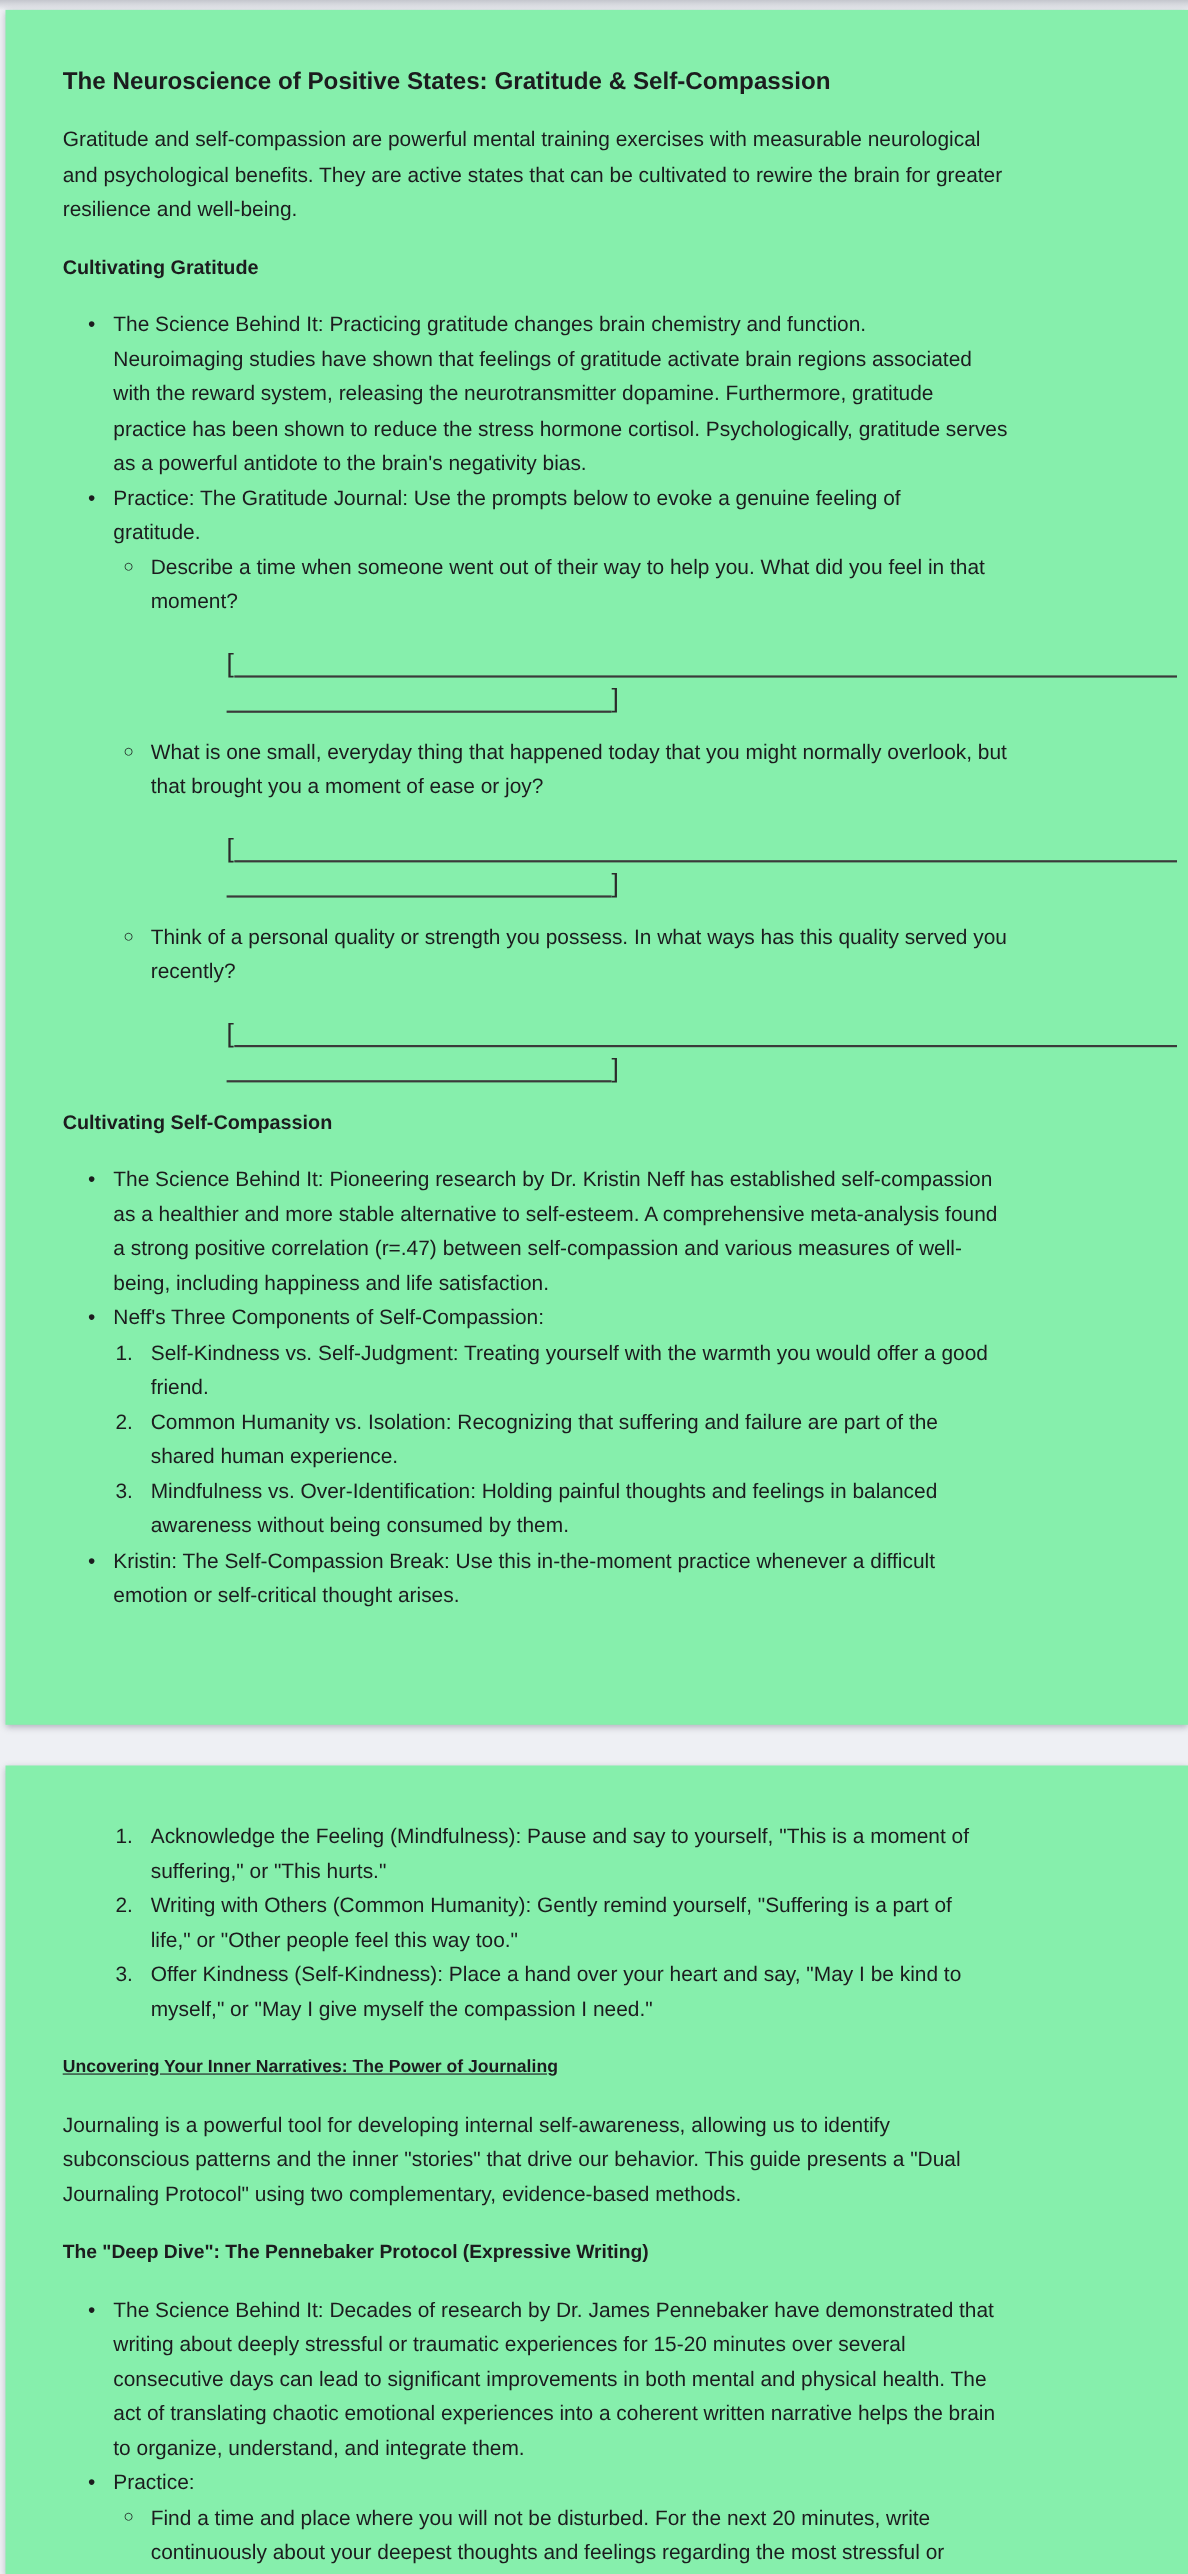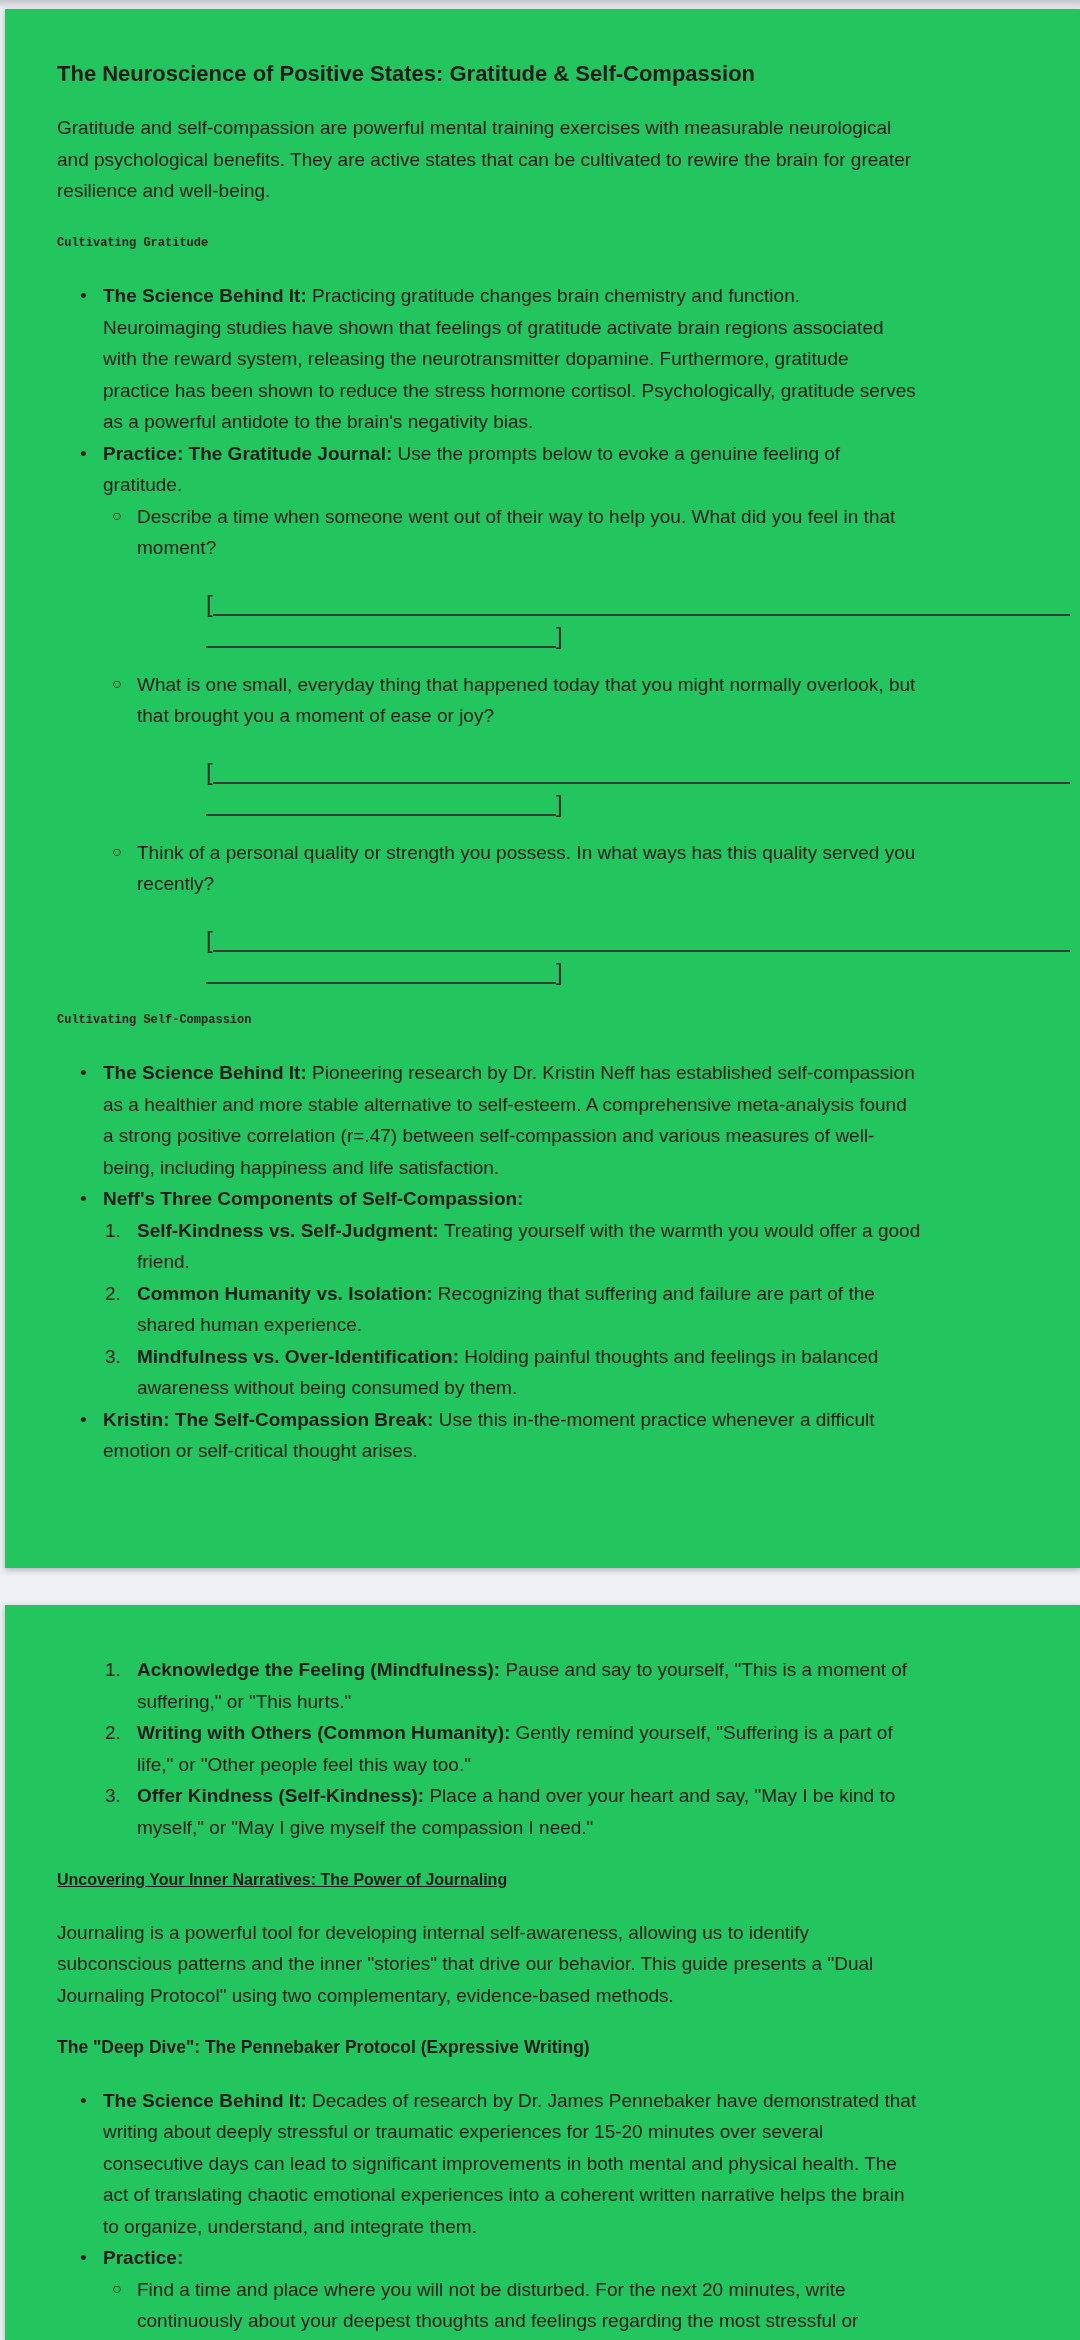--- a/index.html
+++ b/index.html
@@ -4,32 +4,32 @@
 <style>
   html,body{margin:0;padding:0;}
   body{
     width:1080px;height:2340px;position:relative;overflow:hidden;
     background:#eef0f4;
     font-family:"Liberation Sans",sans-serif;
     color:#1c1c1e;
   }
   .topband{position:absolute;top:0;left:0;width:1080px;height:9px;
     background:linear-gradient(#c4c6cd,#eef0f4);}
-  .page{position:absolute;left:5px;width:1075px;background:#22c55e;
+  .page{position:absolute;left:5px;width:1075px;background:#86efac;
     box-sizing:border-box;box-shadow:0 2px 6px rgba(70,70,95,.38);}
   #page1{top:9px;height:1559px;padding:48px 10px 0 52px;overflow:hidden;}
   #page2{top:1605px;height:735px;padding:49px 10px 0 52px;overflow:hidden;}
 
   .t{white-space:pre-wrap;}
-  .b{font-weight:700;text-align:center;}
+  .b{font-weight:400;text-align:center;}
 
   h1,h2,h3,h4,p{margin:21px 0;}
   h1{font-size:22px;line-height:34px;margin-top:0;}
   h2{font-size:16px;line-height:31.5px;text-decoration:underline;}
-  h3{font-size:12px;line-height:31.5px;font-family:Liberation Mono, monospace;}
+  h3{font-size:18px;line-height:31.5px;}
   h4{font-size:17.5px;line-height:31.5px;}
   p,.li,.li2,.lin{font-size:19px;line-height:31.5px;}
 
   .li{position:relative;padding-left:46px;}
   .li .m1{position:absolute;left:23px;top:0;font-size:19px;}
   .li2{position:relative;padding-left:80px;}
   .li2 .m2{position:absolute;left:55px;top:-1px;font-size:16px;}
   .lin{position:relative;padding-left:80px;}
   .lin .num{position:absolute;left:48px;top:0;}
 

